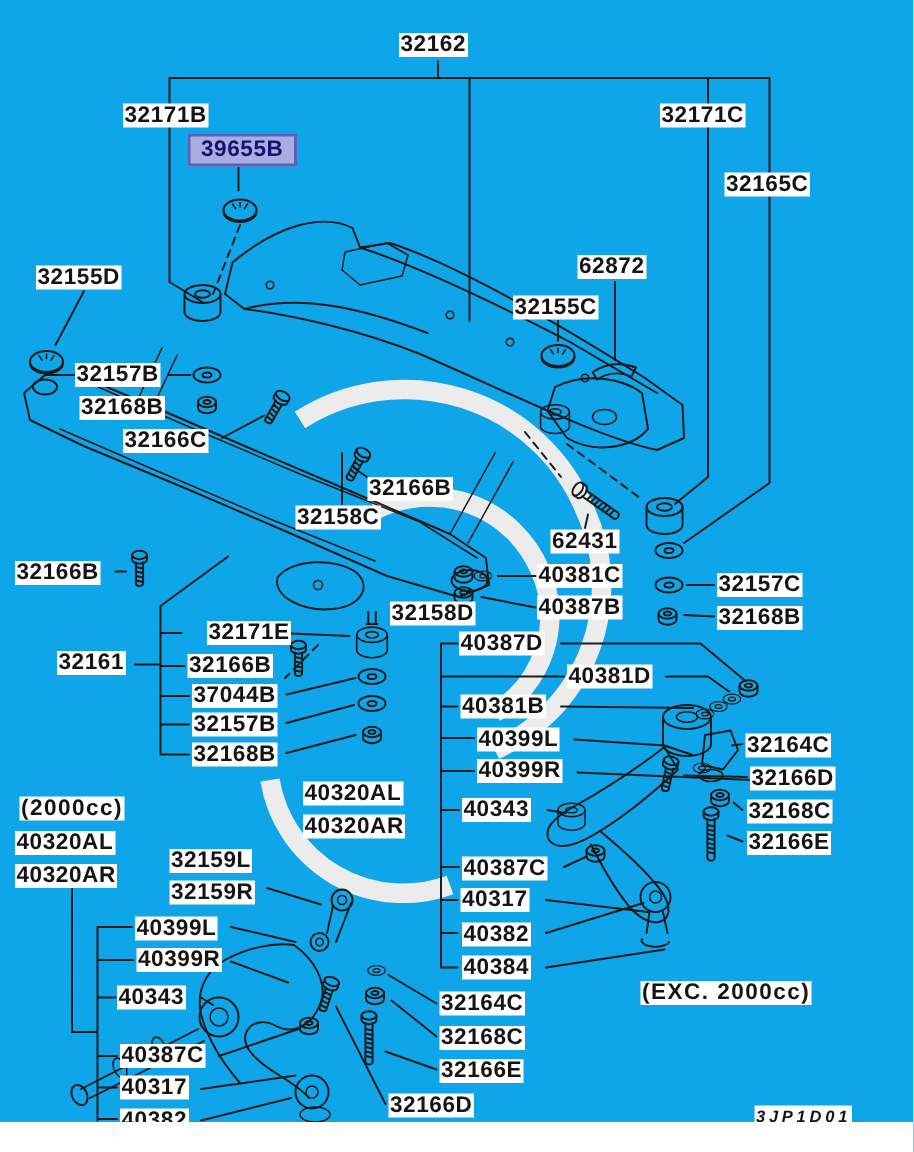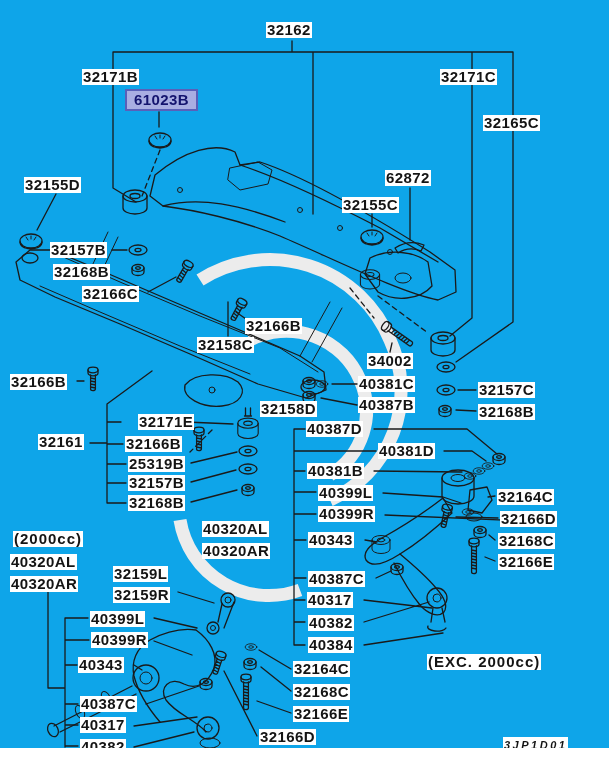--- a/index.html
+++ b/index.html
@@ -226,43 +226,43 @@
     <use href="#g-washer-s" transform="translate(251,647)"></use>
     <use href="#g-nut" transform="translate(250,665)"></use>
     <use href="#g-bolt-long" transform="translate(246,684)"></use>
     <use href="#g-bolt" transform="translate(219,661) rotate(18)"></use>
   </g>
 </svg>
 
 <div class="lbl" style="left:266px;top:22px">32162</div>
 <div class="lbl" style="left:82px;top:69px">32171B</div>
 <div class="lbl" style="left:440px;top:69px">32171C</div>
-<div class="lbl hl" style="left:133px;top:93px">61023B</div>
+<div class="lbl hl" style="left:133px;top:93px">39655B</div>
 <div class="lbl" style="left:483px;top:115px">32165C</div>
 <div class="lbl" style="left:24px;top:177px">32155D</div>
 <div class="lbl" style="left:385px;top:170px">62872</div>
 <div class="lbl" style="left:342px;top:197px">32155C</div>
 <div class="lbl" style="left:50px;top:242px">32157B</div>
 <div class="lbl" style="left:53px;top:264px">32168B</div>
 <div class="lbl" style="left:82px;top:286px">32166C</div>
 <div class="lbl" style="left:245px;top:318px">32166B</div>
 <div class="lbl" style="left:197px;top:337px">32158C</div>
-<div class="lbl" style="left:367px;top:353px">34002</div>
+<div class="lbl" style="left:367px;top:353px">62431</div>
 <div class="lbl" style="left:10px;top:374px">32166B</div>
 <div class="lbl" style="left:358px;top:376px">40381C</div>
 <div class="lbl" style="left:478px;top:382px">32157C</div>
 <div class="lbl" style="left:358px;top:397px">40387B</div>
 <div class="lbl" style="left:478px;top:404px">32168B</div>
 <div class="lbl" style="left:260px;top:401px">32158D</div>
 <div class="lbl" style="left:306px;top:421px">40387D</div>
 <div class="lbl" style="left:138px;top:414px">32171E</div>
 <div class="lbl" style="left:38px;top:434px">32161</div>
 <div class="lbl" style="left:125px;top:436px">32166B</div>
 <div class="lbl" style="left:378px;top:443px">40381D</div>
-<div class="lbl" style="left:128px;top:456px">25319B</div>
+<div class="lbl" style="left:128px;top:456px">37044B</div>
 <div class="lbl" style="left:307px;top:463px">40381B</div>
 <div class="lbl" style="left:128px;top:475px">32157B</div>
 <div class="lbl" style="left:318px;top:485px">40399L</div>
 <div class="lbl" style="left:128px;top:495px">32168B</div>
 <div class="lbl" style="left:318px;top:506px">40399R</div>
 <div class="lbl" style="left:497px;top:489px">32164C</div>
 <div class="lbl" style="left:202px;top:521px">40320AL</div>
 <div class="lbl" style="left:500px;top:511px">32166D</div>
 <div class="lbl" style="left:308px;top:532px">40343</div>
 <div class="lbl" style="left:202px;top:543px">40320AR</div>

